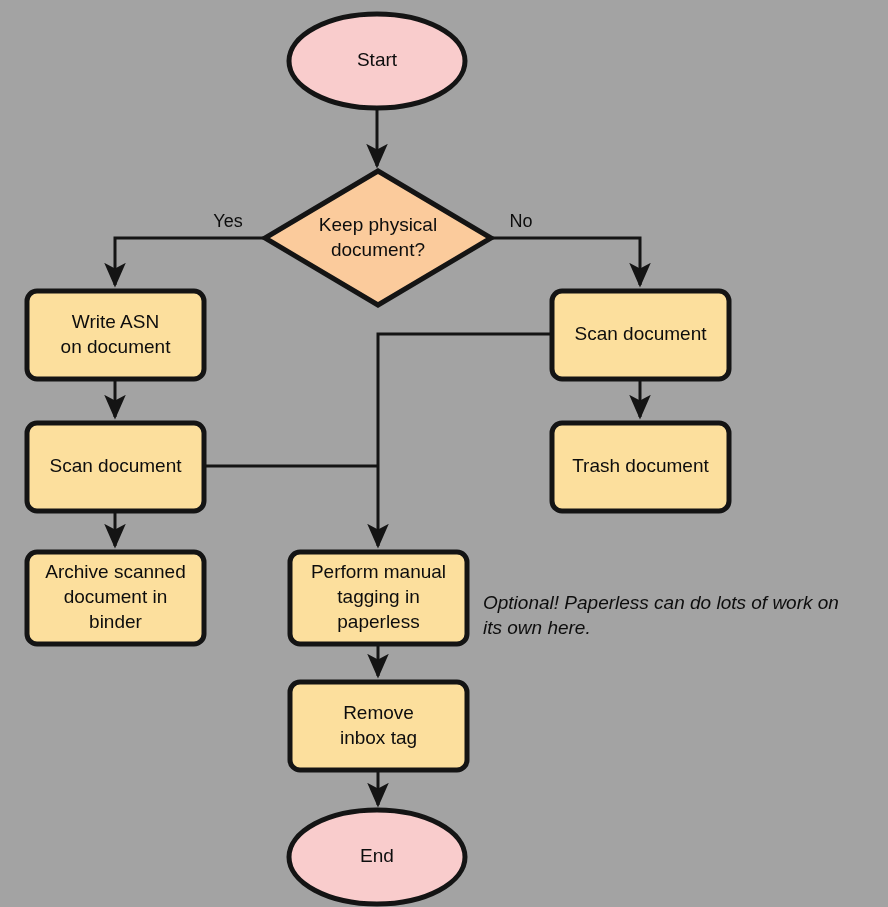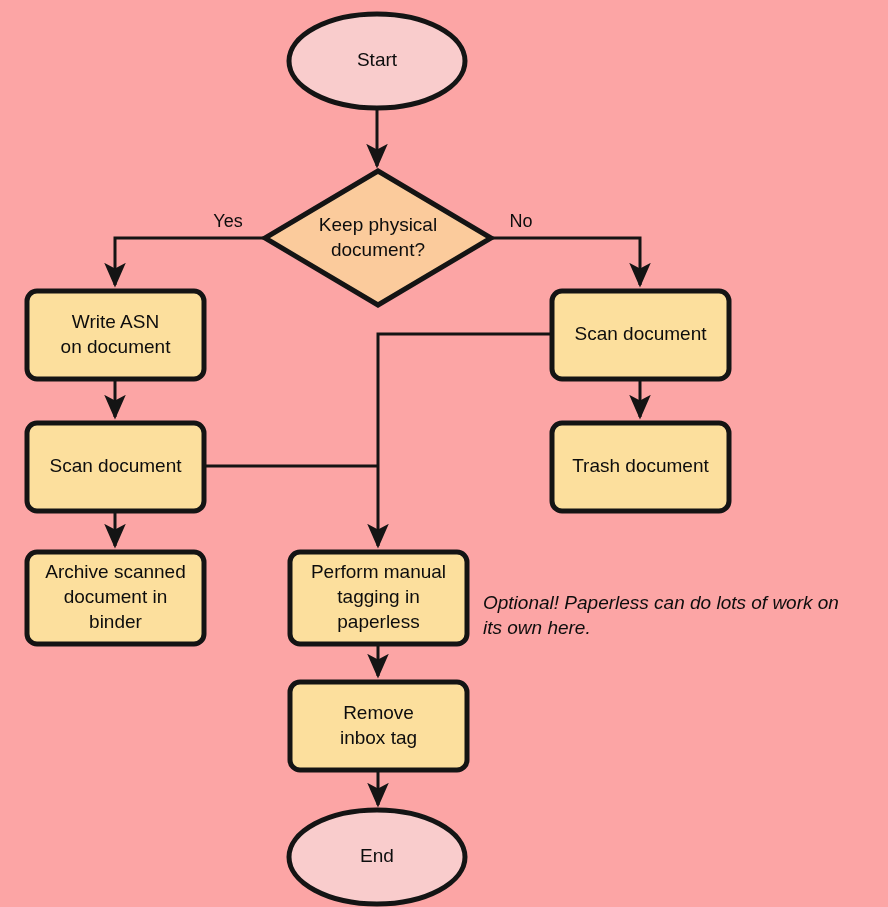--- a/index.html
+++ b/index.html
@@ -10,21 +10,21 @@
   body {
     width: 888px;
     height: 907px;
     font-family: "Liberation Sans", sans-serif;
     overflow: hidden;
   }
   #flowchart-root {
     position: relative;
     width: 888px;
     height: 907px;
-    background: #fca5a5;
+    background: #a3a3a3;
   }
   svg#chart-svg {
     position: absolute;
     left: 0;
     top: 0;
     width: 888px;
     height: 907px;
     display: block;
   }
   .node-shape {

